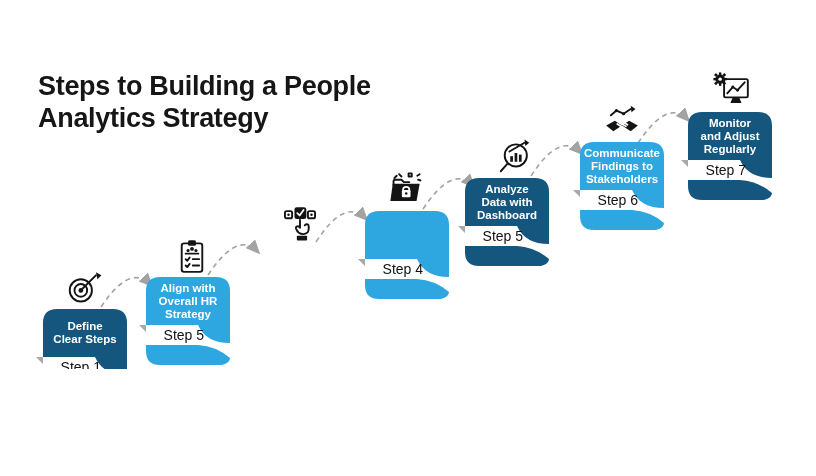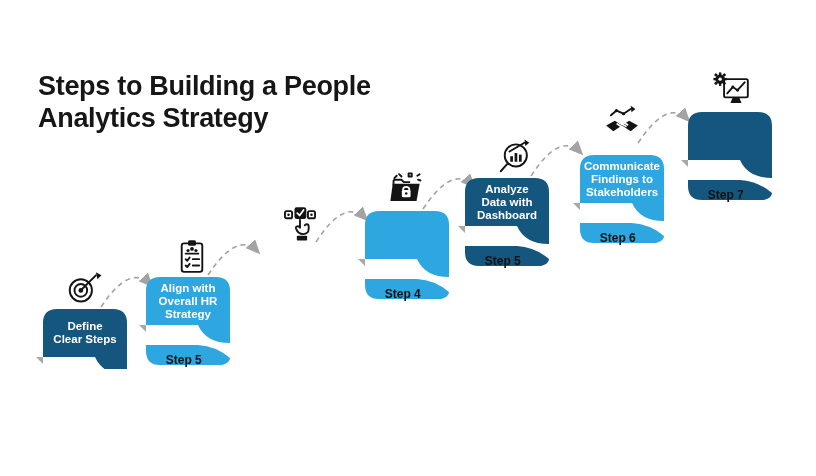--- a/index.html
+++ b/index.html
@@ -24,21 +24,21 @@
   .card-shape path{fill:currentColor;}
   .card-label{
     position:absolute;left:0;top:0;width:100%;height:48px;
     display:flex;align-items:center;justify-content:center;text-align:center;
     color:#ffffff;font-size:11.5px;line-height:13px;font-weight:700;
     white-space:pre-line;padding:0 3px;box-sizing:border-box;
   }
   .step-badge{
     position:absolute;left:0;top:48px;width:90%;height:19px;
     display:flex;align-items:center;justify-content:center;
-    color:#121212;font-size:12px;font-weight:700;margin-top:25px;
+    color:#121212;font-size:14px;font-weight:400;
   }
   .fold{
     position:absolute;left:-7px;top:48px;width:0;height:0;
     border-right:7px solid #a8a8a8;border-bottom:7px solid transparent;
   }
   
   .step-icon{position:absolute;width:40px;height:38px;z-index:2;}
   .step-icon svg{display:block;width:100%;height:100%;}
   .ic{stroke:#141414;stroke-width:2.4;fill:none;stroke-linecap:round;stroke-linejoin:round;}
   .icf{fill:#141414;stroke:none;}
@@ -173,21 +173,21 @@
     <svg viewBox="0 0 48 48">
       <path class="ic" d="M10,13 L17,7 L26,11 L35,5" stroke-width="1.8"></path>
       <circle class="icf" cx="17" cy="7" r="2"></circle>
       <circle class="icf" cx="26" cy="11" r="2"></circle>
       <path class="icf" d="M35,1 L41,5 L36,9 Z"></path>
       <path class="icf" d="M4,26 L15,20 L24,26 L13,33 Z"></path>
       <path class="icf" d="M44,26 L33,20 L24,26 L35,33 Z"></path>
       <path class="icw" d="M18,24 l8,5 M21,22 l8,5 M24,21 l7,4" stroke-width="1.2"></path>
     </svg>
   </div>
-  <div class="card light" style="left:580px;top:155px">
+  <div class="card light" style="left:580px;top:142px">
     <svg class="card-shape" width="84" height="88" viewBox="0 0 84 88">
       <path d="M14,0 H70 Q84,0 84,14 V66 Q60,66 52,48 H0 V14 Q0,0 14,0 Z"></path>
       <path d="M0,68 H52 Q70,69 84,81 Q84,86 76,88 H14 Q0,88 0,74 Z"></path>
     </svg>
     <div class="fold"></div>
     <div class="card-label">Communicate
 Findings to
 Stakeholders</div>
     <div class="step-badge">Step 6</div>
   </div>
@@ -212,16 +212,19 @@
       <circle class="icf" cx="31" cy="23" r="1.8"></circle>
       <path class="icf" d="M25,32 h8 l3,7 h-14 Z"></path>
     </svg>
   </div>
   <div class="card dark" style="left:688px;top:112px">
     <svg class="card-shape" width="84" height="88" viewBox="0 0 84 88">
       <path d="M14,0 H70 Q84,0 84,14 V66 Q60,66 52,48 H0 V14 Q0,0 14,0 Z"></path>
       <path d="M0,68 H52 Q70,69 84,81 Q84,86 76,88 H14 Q0,88 0,74 Z"></path>
     </svg>
     <div class="fold"></div>
+    <div class="card-label">Monitor
+and Adjust
+Regularly</div>
     <div class="step-badge">Step 7</div>
   </div>
 
 </div>
 
 </body></html>

